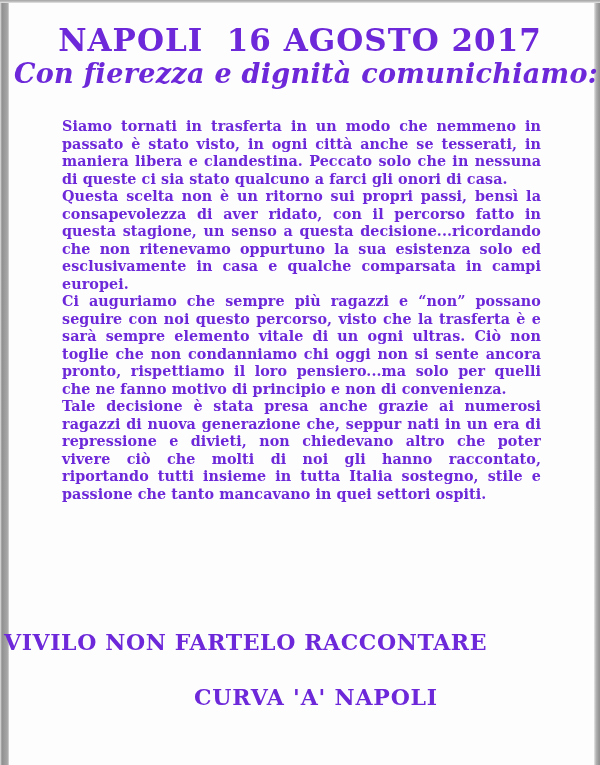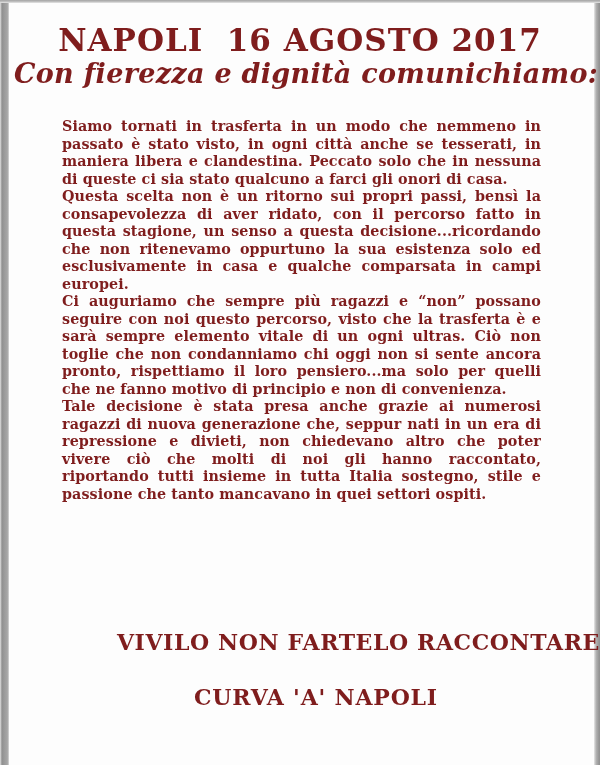--- a/index.html
+++ b/index.html
@@ -6,21 +6,21 @@
   body {
     width: 600px; height: 765px;
     background: #ffffff;
     font-family: "DejaVu Serif", "Liberation Serif", serif;
     overflow: hidden;
   }
   .page {
     position: relative;
     width: 600px; height: 765px;
     background: #fdfdfd;
-    color: #7f1d1d;
+    color: #6d28d9;
     overflow: hidden;
   }
   
   .edge-left {
     position: absolute; left: 0; top: 0; bottom: 0; width: 9px;
     background: linear-gradient(to right,
       #e3e3e3 0%, #8f8f8f 22%, #9d9d9d 55%, #a6a6a6 82%, #d8d8d8 100%);
   }
   .edge-right {
     position: absolute; right: 0; top: 0; bottom: 0; width: 6px;
@@ -60,23 +60,23 @@
     width: 479px;
     font-size: 14.3px; font-weight: bold;
     line-height: 17.5px;
     letter-spacing: 0.1px;
   }
   .bodytext p {
     margin: 0;
     text-align: justify;
   }
   .slogan {
-    position: absolute; left: 16px; right: 0; top: 629px;
+    position: absolute; left: 4px; right: 0; top: 629px;
     font-size: 22px; font-weight: bold;
-    text-align: right;
+    text-align: left;
     letter-spacing: 0.6px;
   }
   .signature {
     position: absolute; left: 0; right: 0; top: 684px;
     font-size: 22px; font-weight: bold;
     text-align: center;
     letter-spacing: 0.8px;
     padding-left: 32px;
   }
 </style>

